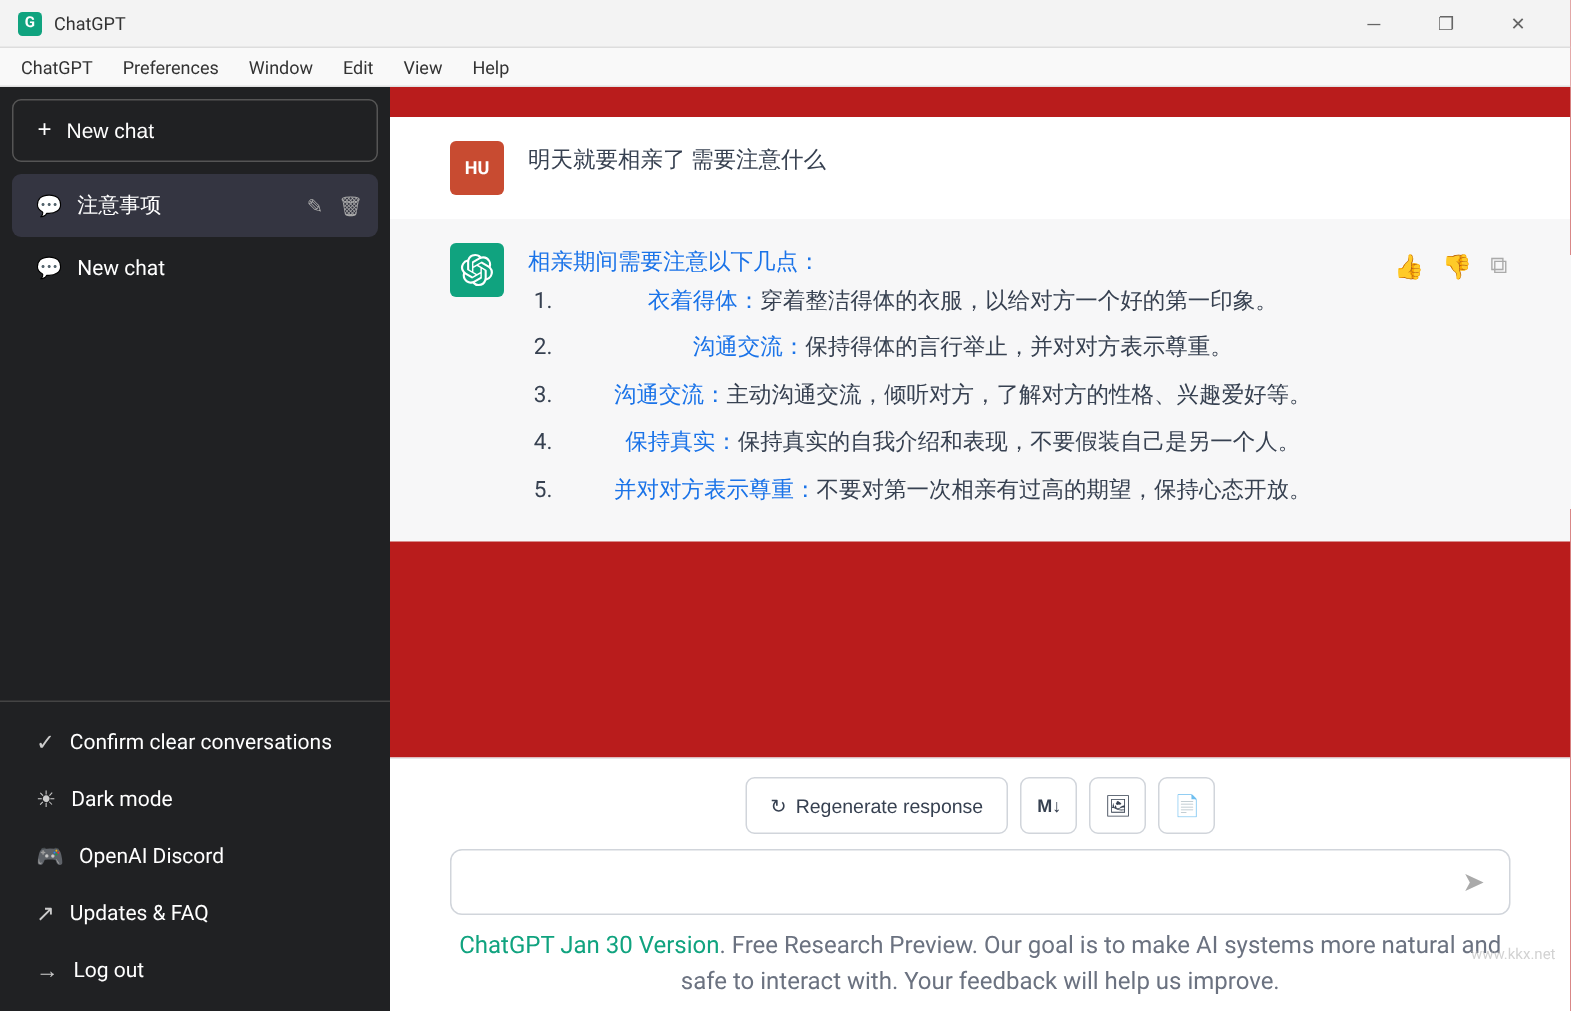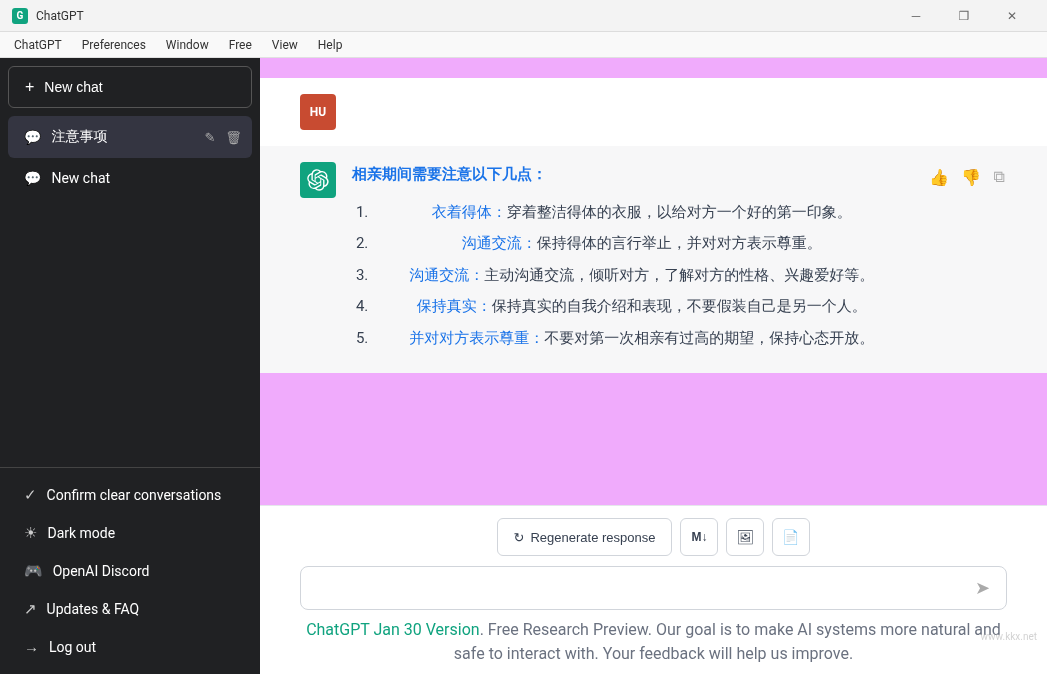--- a/index.html
+++ b/index.html
@@ -138,21 +138,21 @@
       cursor: pointer;
       font-size: 14px;
     }
     .sidebar-bottom-icon { font-size: 15px; color: #ccc; }
 
     
     .chat-area {
       flex: 1;
       display: flex;
       flex-direction: column;
-      background: #f0abfc;
+      background: #b91c1c;
       overflow: hidden;
     }
 
     .messages {
       flex: 1;
       overflow-y: auto;
       padding: 20px 0;
     }
 
     .message-row {
@@ -290,21 +290,21 @@
     <button class="titlebar-btn">─</button>
     <button class="titlebar-btn">❐</button>
     <button class="titlebar-btn close">✕</button>
   </div>
 </div>
 
 <div class="menubar">
   <div class="menu-item">ChatGPT</div>
   <div class="menu-item">Preferences</div>
   <div class="menu-item">Window</div>
-  <div class="menu-item">Free</div>
+  <div class="menu-item">Edit</div>
   <div class="menu-item">View</div>
   <div class="menu-item">Help</div>
 </div>
 
 <div class="main-layout">
 
   <div class="sidebar">
     <div class="sidebar-top">
 
       <button class="new-chat-btn">
@@ -357,30 +357,31 @@
 
     </div>
   </div>
 
   <div class="chat-area">
 
     <div class="messages">
 
       <div class="message-row user">
         <div class="avatar user">HU</div>
+        <div class="message-content user-text">明天就要相亲了 需要注意什么</div>
       </div>
 
       <div class="message-row assistant">
         <div class="avatar assistant">
           <svg viewBox="0 0 41 41" xmlns="http://www.w3.org/2000/svg">
             <path d="M37.532 16.87a9.963 9.963 0 0 0-.856-8.184 10.078 10.078 0 0 0-10.855-4.835A9.964 9.964 0 0 0 18.306.5a10.079 10.079 0 0 0-9.614 6.977 9.967 9.967 0 0 0-6.664 4.834 10.08 10.08 0 0 0 1.24 11.817 9.965 9.965 0 0 0 .856 8.185 10.079 10.079 0 0 0 10.855 4.835 9.965 9.965 0 0 0 7.516 3.35 10.078 10.078 0 0 0 9.617-6.981 9.967 9.967 0 0 0 6.663-4.834 10.079 10.079 0 0 0-1.243-11.813zM22.498 37.886a7.474 7.474 0 0 1-4.799-1.735c.061-.033.168-.091.237-.134l7.964-4.6a1.294 1.294 0 0 0 .655-1.134V19.054l3.366 1.944a.12.12 0 0 1 .066.092v9.299a7.505 7.505 0 0 1-7.49 7.496zM6.392 31.006a7.471 7.471 0 0 1-.894-5.023c.06.036.162.099.237.141l7.964 4.6a1.297 1.297 0 0 0 1.308 0l9.724-5.614v3.888a.12.12 0 0 1-.048.103l-8.051 4.649a7.504 7.504 0 0 1-10.24-2.744zM4.297 13.62A7.469 7.469 0 0 1 8.2 10.333c0 .068-.004.19-.004.274v9.201a1.294 1.294 0 0 0 .654 1.132l9.723 5.614-3.366 1.944a.12.12 0 0 1-.114.012L7.044 23.86a7.504 7.504 0 0 1-2.747-10.24zm27.658 6.437l-9.724-5.615 3.367-1.943a.121.121 0 0 1 .114-.012l8.048 4.648a7.498 7.498 0 0 1-1.158 13.528v-9.476a1.293 1.293 0 0 0-.647-1.13zm3.35-5.043c-.059-.037-.162-.099-.236-.141l-7.965-4.6a1.298 1.298 0 0 0-1.308 0l-9.723 5.614v-3.888a.12.12 0 0 1 .048-.103l8.05-4.645a7.497 7.497 0 0 1 11.135 7.763zm-21.063 6.929l-3.367-1.944a.12.12 0 0 1-.065-.092v-9.299a7.497 7.497 0 0 1 12.293-5.756 6.94 6.94 0 0 0-.236.134l-7.965 4.6a1.294 1.294 0 0 0-.654 1.132l-.006 11.225zm1.829-3.943l4.33-2.501 4.332 2.497v4.998l-4.331 2.5-4.331-2.5z"></path>
           </svg>
         </div>
         <div class="message-content">
-          <p style="color:#1a73e8;font-weight:700;margin-bottom:12px;">相亲期间需要注意以下几点：</p>
+          <p style="color:#1a73e8;font-weight:400;">相亲期间需要注意以下几点：</p>
           <ol>
             <li>
               <span class="item-label">衣着得体：</span><span>穿着整洁得体的衣服，以给对方一个好的第一印象。</span>
             </li>
             <li>
               <span class="item-label">沟通交流：</span><span>保持得体的言行举止，并对对方表示尊重。</span>
             </li>
             <li>
               <span class="item-label">沟通交流：</span><span>主动沟通交流，倾听对方，了解对方的性格、兴趣爱好等。</span>
             </li>

